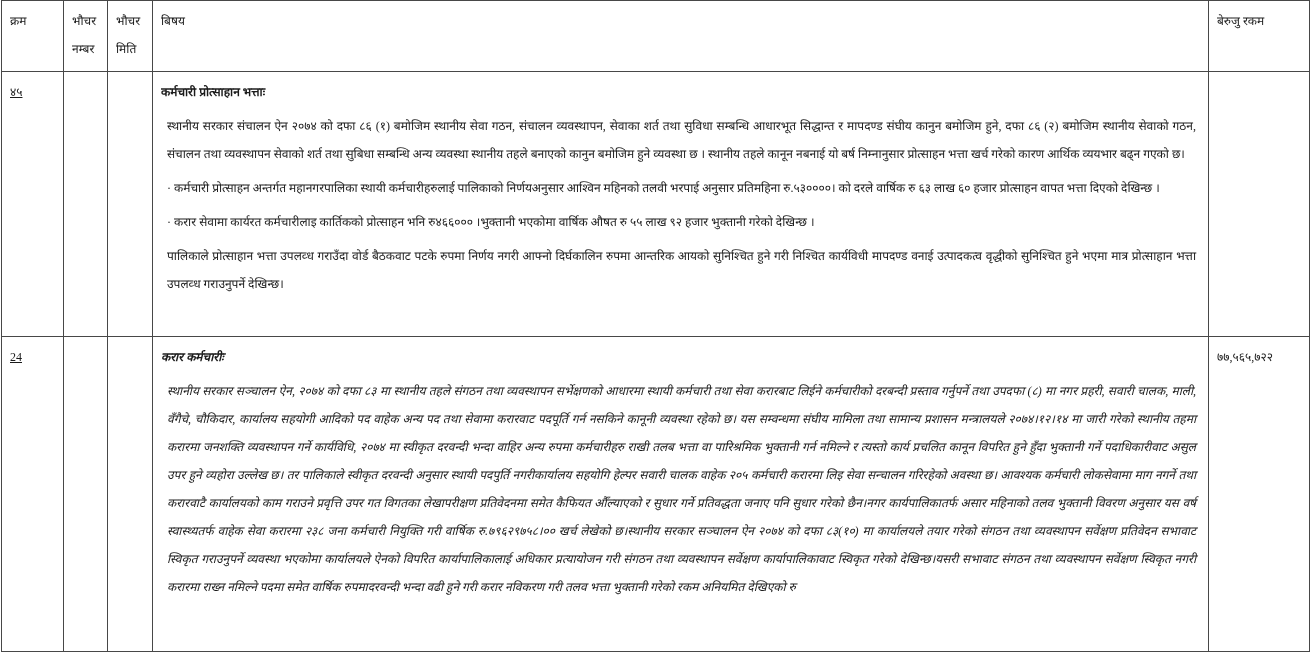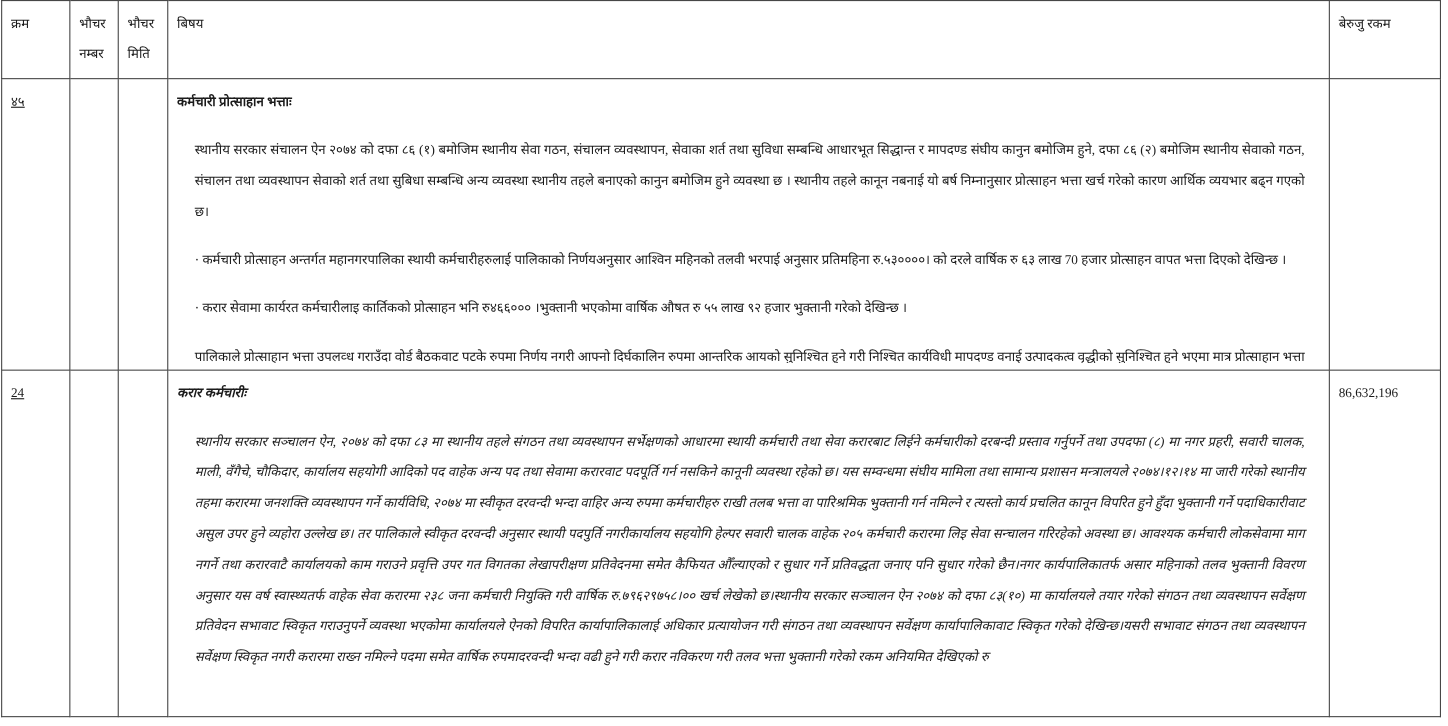--- a/index.html
+++ b/index.html
@@ -31,21 +31,21 @@
   }
   th.hdr { height: 58px; }
   td.serial-cell { padding-left: 13px; text-decoration: underline; }
   .clip-45 { height: 252px; overflow: hidden; }
   .clip-46 { height: 302px; overflow: hidden; font-style: italic; }
   .row-title {
     font-weight: bold;
     line-height: 28px;
   }
   p.para {
-    margin: 16px;
+    margin: 6px;
     text-align: justify;
     line-height: 28px;
   }
   td.amount-cell { padding-left: 8px; }
 </style>
 </head>
 <body>
 
 <table class="audit">
   <colgroup>
@@ -66,33 +66,33 @@
   </thead>
   <tbody>
     <tr>
       <td class="serial-cell">४५</td>
       <td></td>
       <td></td>
       <td>
         <div class="clip-45">
           <div class="row-title">कर्मचारी प्रोत्साहान भत्ताः</div>
           <p class="para">स्थानीय सरकार संचालन ऐन २०७४ को दफा ८६ (१) बमोजिम स्थानीय सेवा गठन, संचालन व्यवस्थापन, सेवाका शर्त तथा सुविधा सम्बन्धि आधारभूत सिद्धान्त र मापदण्ड संघीय कानुन बमोजिम हुने, दफा ८६ (२) बमोजिम स्थानीय सेवाको गठन, संचालन तथा व्यवस्थापन सेवाको शर्त तथा सुबिधा सम्बन्धि अन्य व्यवस्था स्थानीय तहले बनाएको कानुन बमोजिम हुने व्यवस्था छ । स्थानीय तहले कानून नबनाई यो बर्ष निम्नानुसार प्रोत्साहन भत्ता खर्च गरेको कारण आर्थिक व्ययभार बढ्न गएको छ।</p>
-          <p class="para">· कर्मचारी प्रोत्साहन अन्तर्गत महानगरपालिका स्थायी कर्मचारीहरुलाई पालिकाको निर्णयअनुसार आश्विन महिनको तलवी भरपाई अनुसार प्रतिमहिना रु.५३००००। को दरले वार्षिक रु ६३ लाख 70 हजार प्रोत्साहन वापत भत्ता दिएको देखिन्छ ।</p>
+          <p class="para">· कर्मचारी प्रोत्साहन अन्तर्गत महानगरपालिका स्थायी कर्मचारीहरुलाई पालिकाको निर्णयअनुसार आश्विन महिनको तलवी भरपाई अनुसार प्रतिमहिना रु.५३००००। को दरले वार्षिक रु ६३ लाख ६० हजार प्रोत्साहन वापत भत्ता दिएको देखिन्छ ।</p>
           <p class="para">· करार सेवामा कार्यरत कर्मचारीलाइ कार्तिकको प्रोत्साहन भनि रु४६६००० ।भुक्तानी भएकोमा वार्षिक औषत रु ५५ लाख ९२ हजार भुक्तानी गरेको देखिन्छ ।</p>
           <p class="para">पालिकाले प्रोत्साहान भत्ता उपलव्ध गराउँदा वोर्ड बैठकवाट पटके रुपमा निर्णय नगरी आफ्नो दिर्घकालिन रुपमा आन्तरिक आयको सुनिश्चित हुने गरी निश्चित कार्यविधी मापदण्ड वनाई उत्पादकत्व वृद्धीको सुनिश्चित हुने भएमा मात्र प्रोत्साहान भत्ता उपलव्ध गराउनुपर्ने देखिन्छ।</p>
         </div>
       </td>
       <td class="amount-cell"></td>
     </tr>
     <tr>
       <td class="serial-cell">24</td>
       <td></td>
       <td></td>
       <td>
         <div class="clip-46">
           <div class="row-title">करार कर्मचारीः</div>
           <p class="para">स्थानीय सरकार सञ्चालन ऐन, २०७४ को दफा ८३ मा स्थानीय तहले संगठन तथा व्यवस्थापन सर्भेक्षणको आधारमा स्थायी कर्मचारी तथा सेवा करारबाट लिईने कर्मचारीको दरबन्दी प्रस्ताव गर्नुपर्ने तथा उपदफा (८) मा नगर प्रहरी, सवारी चालक, माली, वँगैचे, चौकिदार, कार्यालय सहयोगी आदिको पद वाहेक अन्य पद तथा सेवामा करारवाट पदपूर्ति गर्न नसकिने कानूनी व्यवस्था रहेको छ। यस सम्वन्धमा संघीय मामिला तथा सामान्य प्रशासन मन्त्रालयले २०७४।१२।१४ मा जारी गरेको स्थानीय तहमा करारमा जनशक्ति व्यवस्थापन गर्ने कार्यविधि, २०७४ मा स्वीकृत दरवन्दी भन्दा वाहिर अन्य रुपमा कर्मचारीहरु राखी तलब भत्ता वा पारिश्रमिक भुक्तानी गर्न नमिल्ने र त्यस्तो कार्य प्रचलित कानून विपरित हुने हुँदा भुक्तानी गर्ने पदाधिकारीवाट असुल उपर हुने व्यहोरा उल्लेख छ। तर पालिकाले स्वीकृत दरवन्दी अनुसार स्थायी पदपुर्ति नगरीकार्यालय सहयोगि हेल्पर सवारी चालक वाहेक २०५ कर्मचारी करारमा लिइ सेवा सन्चालन गरिरहेको अवस्था छ। आवश्यक कर्मचारी लोकसेवामा माग नगर्ने तथा करारवाटै कार्यालयको काम गराउने प्रवृत्ति उपर गत विगतका लेखापरीक्षण प्रतिवेदनमा समेत कैफियत औँल्याएको र सुधार गर्ने प्रतिवद्धता जनाए पनि सुधार गरेको छैन।नगर कार्यपालिकातर्फ असार महिनाको तलव भुक्तानी विवरण अनुसार यस वर्ष स्वास्थ्यतर्फ वाहेक सेवा करारमा २३८ जना कर्मचारी नियुक्ति गरी वार्षिक रु.७९६२९७५८।०० खर्च लेखेको छ।स्थानीय सरकार सञ्चालन ऐन २०७४ को दफा ८३(१०) मा कार्यालयले तयार गरेको संगठन तथा व्यवस्थापन सर्वेक्षण प्रतिवेदन सभावाट स्विकृत गराउनुपर्ने व्यवस्था भएकोमा कार्यालयले ऐनको विपरित कार्यापालिकालाई अधिकार प्रत्यायोजन गरी संगठन तथा व्यवस्थापन सर्वेक्षण कार्यापालिकावाट स्विकृत गरेको देखिन्छ।यसरी सभावाट संगठन तथा व्यवस्थापन सर्वेक्षण स्विकृत नगरी करारमा राख्न नमिल्ने पदमा समेत वार्षिक रुपमादरवन्दी भन्दा वढी हुने गरी करार नविकरण गरी तलव भत्ता भुक्तानी गरेको रकम अनियमित देखिएको रु</p>
         </div>
       </td>
-      <td class="amount-cell">86,632,196</td>
+      <td class="amount-cell">७७,५६५,७२२</td>
     </tr>
   </tbody>
 </table>
 
 </body></html>

